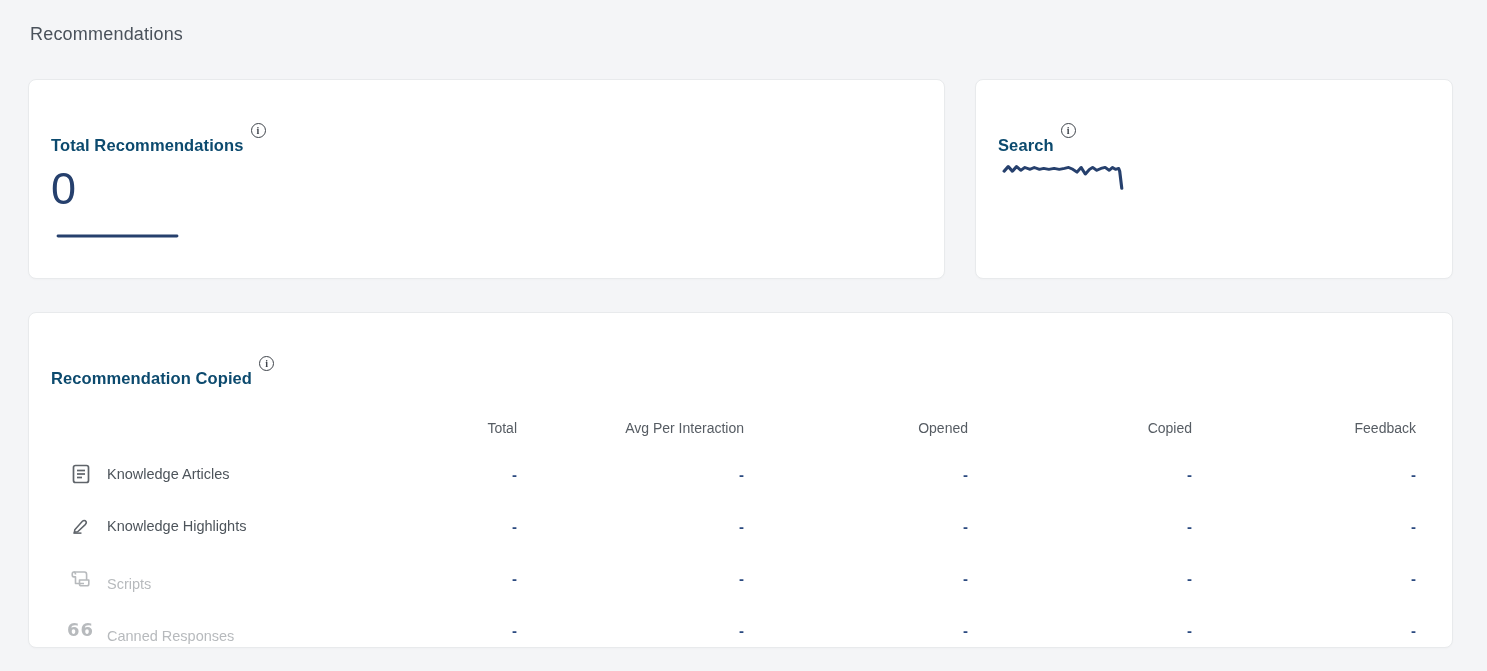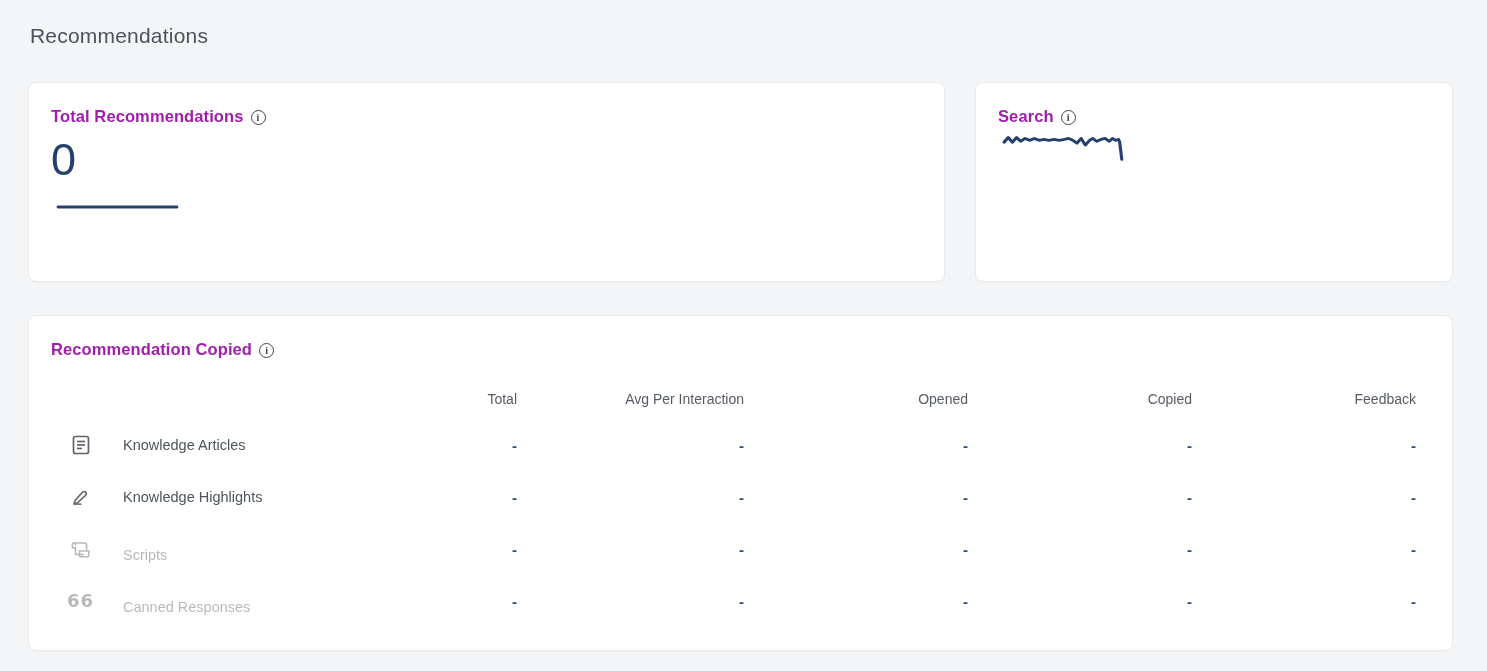--- a/index.html
+++ b/index.html
@@ -4,36 +4,36 @@
 <style>
   * { margin: 0; padding: 0; box-sizing: border-box; }
   html, body {
     width: 1487px; height: 671px;
     background: #f4f5f7;
     font-family: "Liberation Sans", "DejaVu Sans", sans-serif;
     overflow: hidden;
   }
   .page { padding: 24px 34px 0 28px; }
   .page-title {
-    font-size: 21px; color: #4a525b; font-weight: 400;
+    font-size: 18px; color: #4a525b; font-weight: 400;
     letter-spacing: .2px; margin-left: 2px;
   }
   .cards-row { display: flex; gap: 30px; margin-top: 34px; }
   .card {
     background: #ffffff;
     border: 1px solid #e8eaec;
     border-radius: 8px;
     box-shadow: 0 1px 2px rgba(0,0,0,0.02);
   }
   .metric-card { height: 200px; padding: 24px 22px; }
   .metric-card.wide { width: 917px; }
   .metric-card.narrow { width: 478px; }
   .card-title-row { display: flex; align-items: center; gap: 7px; }
   .card-title {
-    font-size: 16.5px; font-weight: 700; color: #a21caf; letter-spacing: .1px;
+    font-size: 16.5px; font-weight: 700; color: #0c4a6e; letter-spacing: .1px; margin-top: 32px;
   }
   .info-icon {
     width: 15px; height: 15px; border: 1.3px solid #3f444b; border-radius: 50%;
     display: inline-flex; align-items: center; justify-content: center;
     font-size: 10px; color: #3f444b; font-style: normal;
     font-family: "Liberation Serif", serif; font-weight: 600;
     cursor: pointer; flex: none; margin-top: 1px;
   }
   .metric-value {
     font-size: 45px; font-weight: 400; color: #26406d;
@@ -47,21 +47,21 @@
     display: grid;
     grid-template-columns: 223px 223px 227px 224px 224px 224px;
     padding: 0 40px 0 42px;
     align-items: center;
   }
   .d-head { height: 40px; }
   .d-head .col-label {
     font-size: 14px; color: #565c63; text-align: right; font-weight: 400;
   }
   .d-body-row { height: 52px; }
-  .row-label-cell { display: flex; align-items: center; gap: 33px; }
+  .row-label-cell { display: flex; align-items: center; gap: 17px; }
   .row-icon { width: 19px; height: 20px; flex: none; display: flex; align-items: center; justify-content: center; }
   .row-icon svg { display: block; }
   .row-label { font-size: 14.5px; color: #4d545b; }
   .quote-glyph {
     font-size: 18px; font-weight: 700; color: #5f646a; letter-spacing: 1px;
     line-height: 1; font-family: "DejaVu Sans", sans-serif;
   }
   .d-cell {
     text-align: right; font-size: 15px; font-weight: 700; color: #2b4a80;
   }

